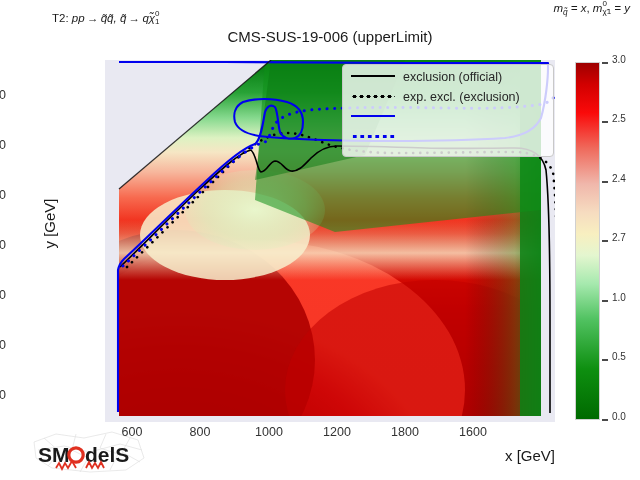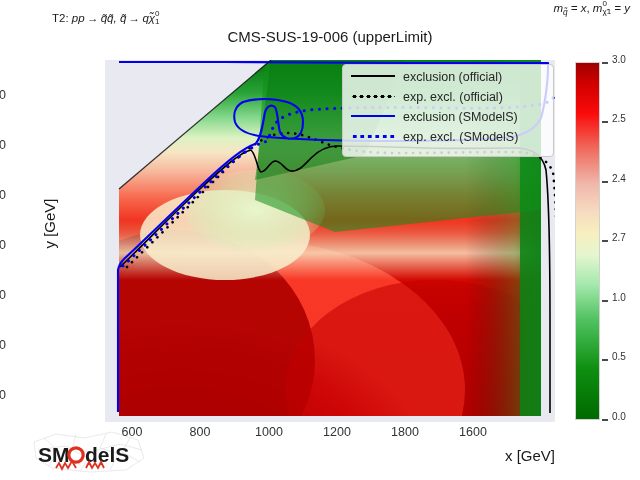--- a/index.html
+++ b/index.html
@@ -202,33 +202,31 @@
     <div class="lg-row">
       <span class="lg-key">
         <span class="lg-solid" style="background:#000;"></span>
       </span>
       <span class="lg-txt">exclusion (official)</span>
     </div>
     <div class="lg-row">
       <span class="lg-key">
         <span class="lg-dot" style="background-image:radial-gradient(circle, #000 52%, transparent 54%);background-size:7px 3px;"></span>
       </span>
-      <span class="lg-txt">exp. excl. (official)</span>
+      <span class="lg-txt">exp. excl. (exclusion)</span>
     </div>
     <div class="lg-row">
       <span class="lg-key">
         <span class="lg-solid" style="background:#0000ee;height:2.4px;"></span>
       </span>
-      <span class="lg-txt">exclusion (SModelS)</span>
     </div>
     <div class="lg-row">
       <span class="lg-key">
         <span class="lg-dot" style="background-image:radial-gradient(circle, #0000ee 52%, transparent 54%);background-size:7.5px 3.5px;"></span>
       </span>
-      <span class="lg-txt">exp. excl. (SModelS)</span>
     </div>
   </div>
 
   <div class="abs" id="cbar"></div>
   <div class="cb-tick" style="top:419px;"></div>
   <div class="cb-tick" style="top:359px;"></div>
   <div class="cb-tick" style="top:300px;"></div>
   <div class="cb-tick" style="top:240px;"></div>
   <div class="cb-tick" style="top:181px;"></div>
   <div class="cb-tick" style="top:121px;"></div>

